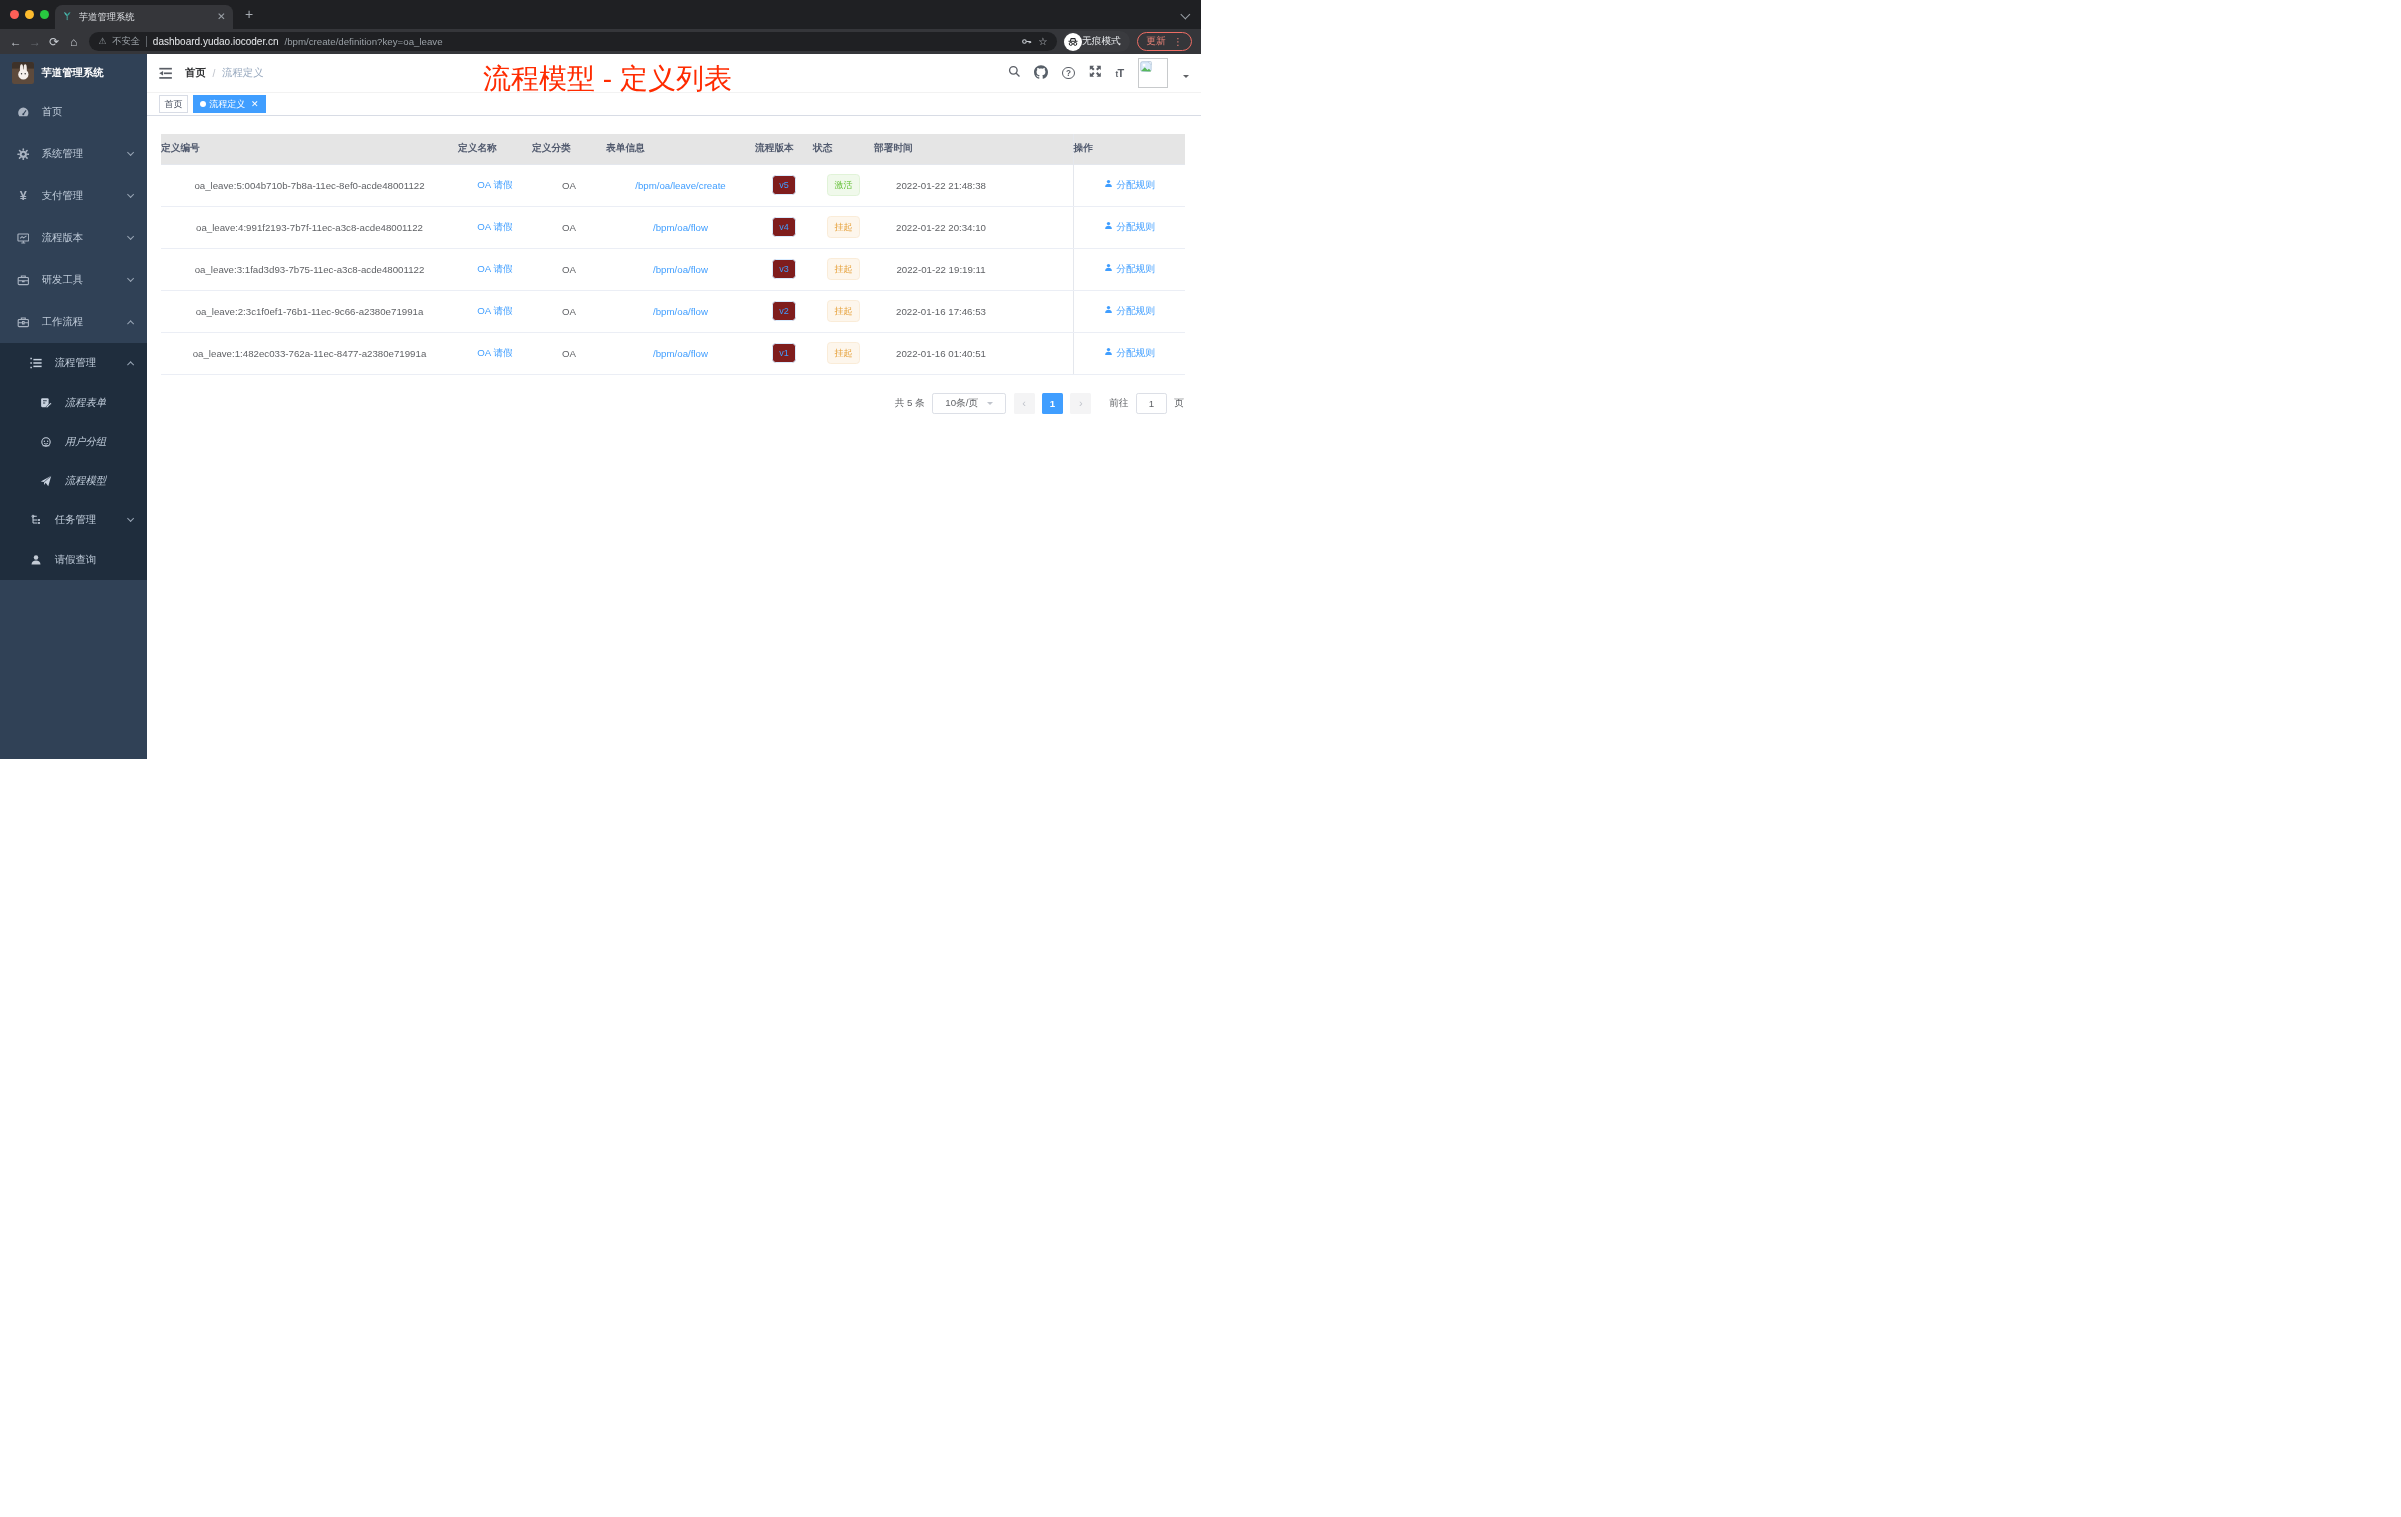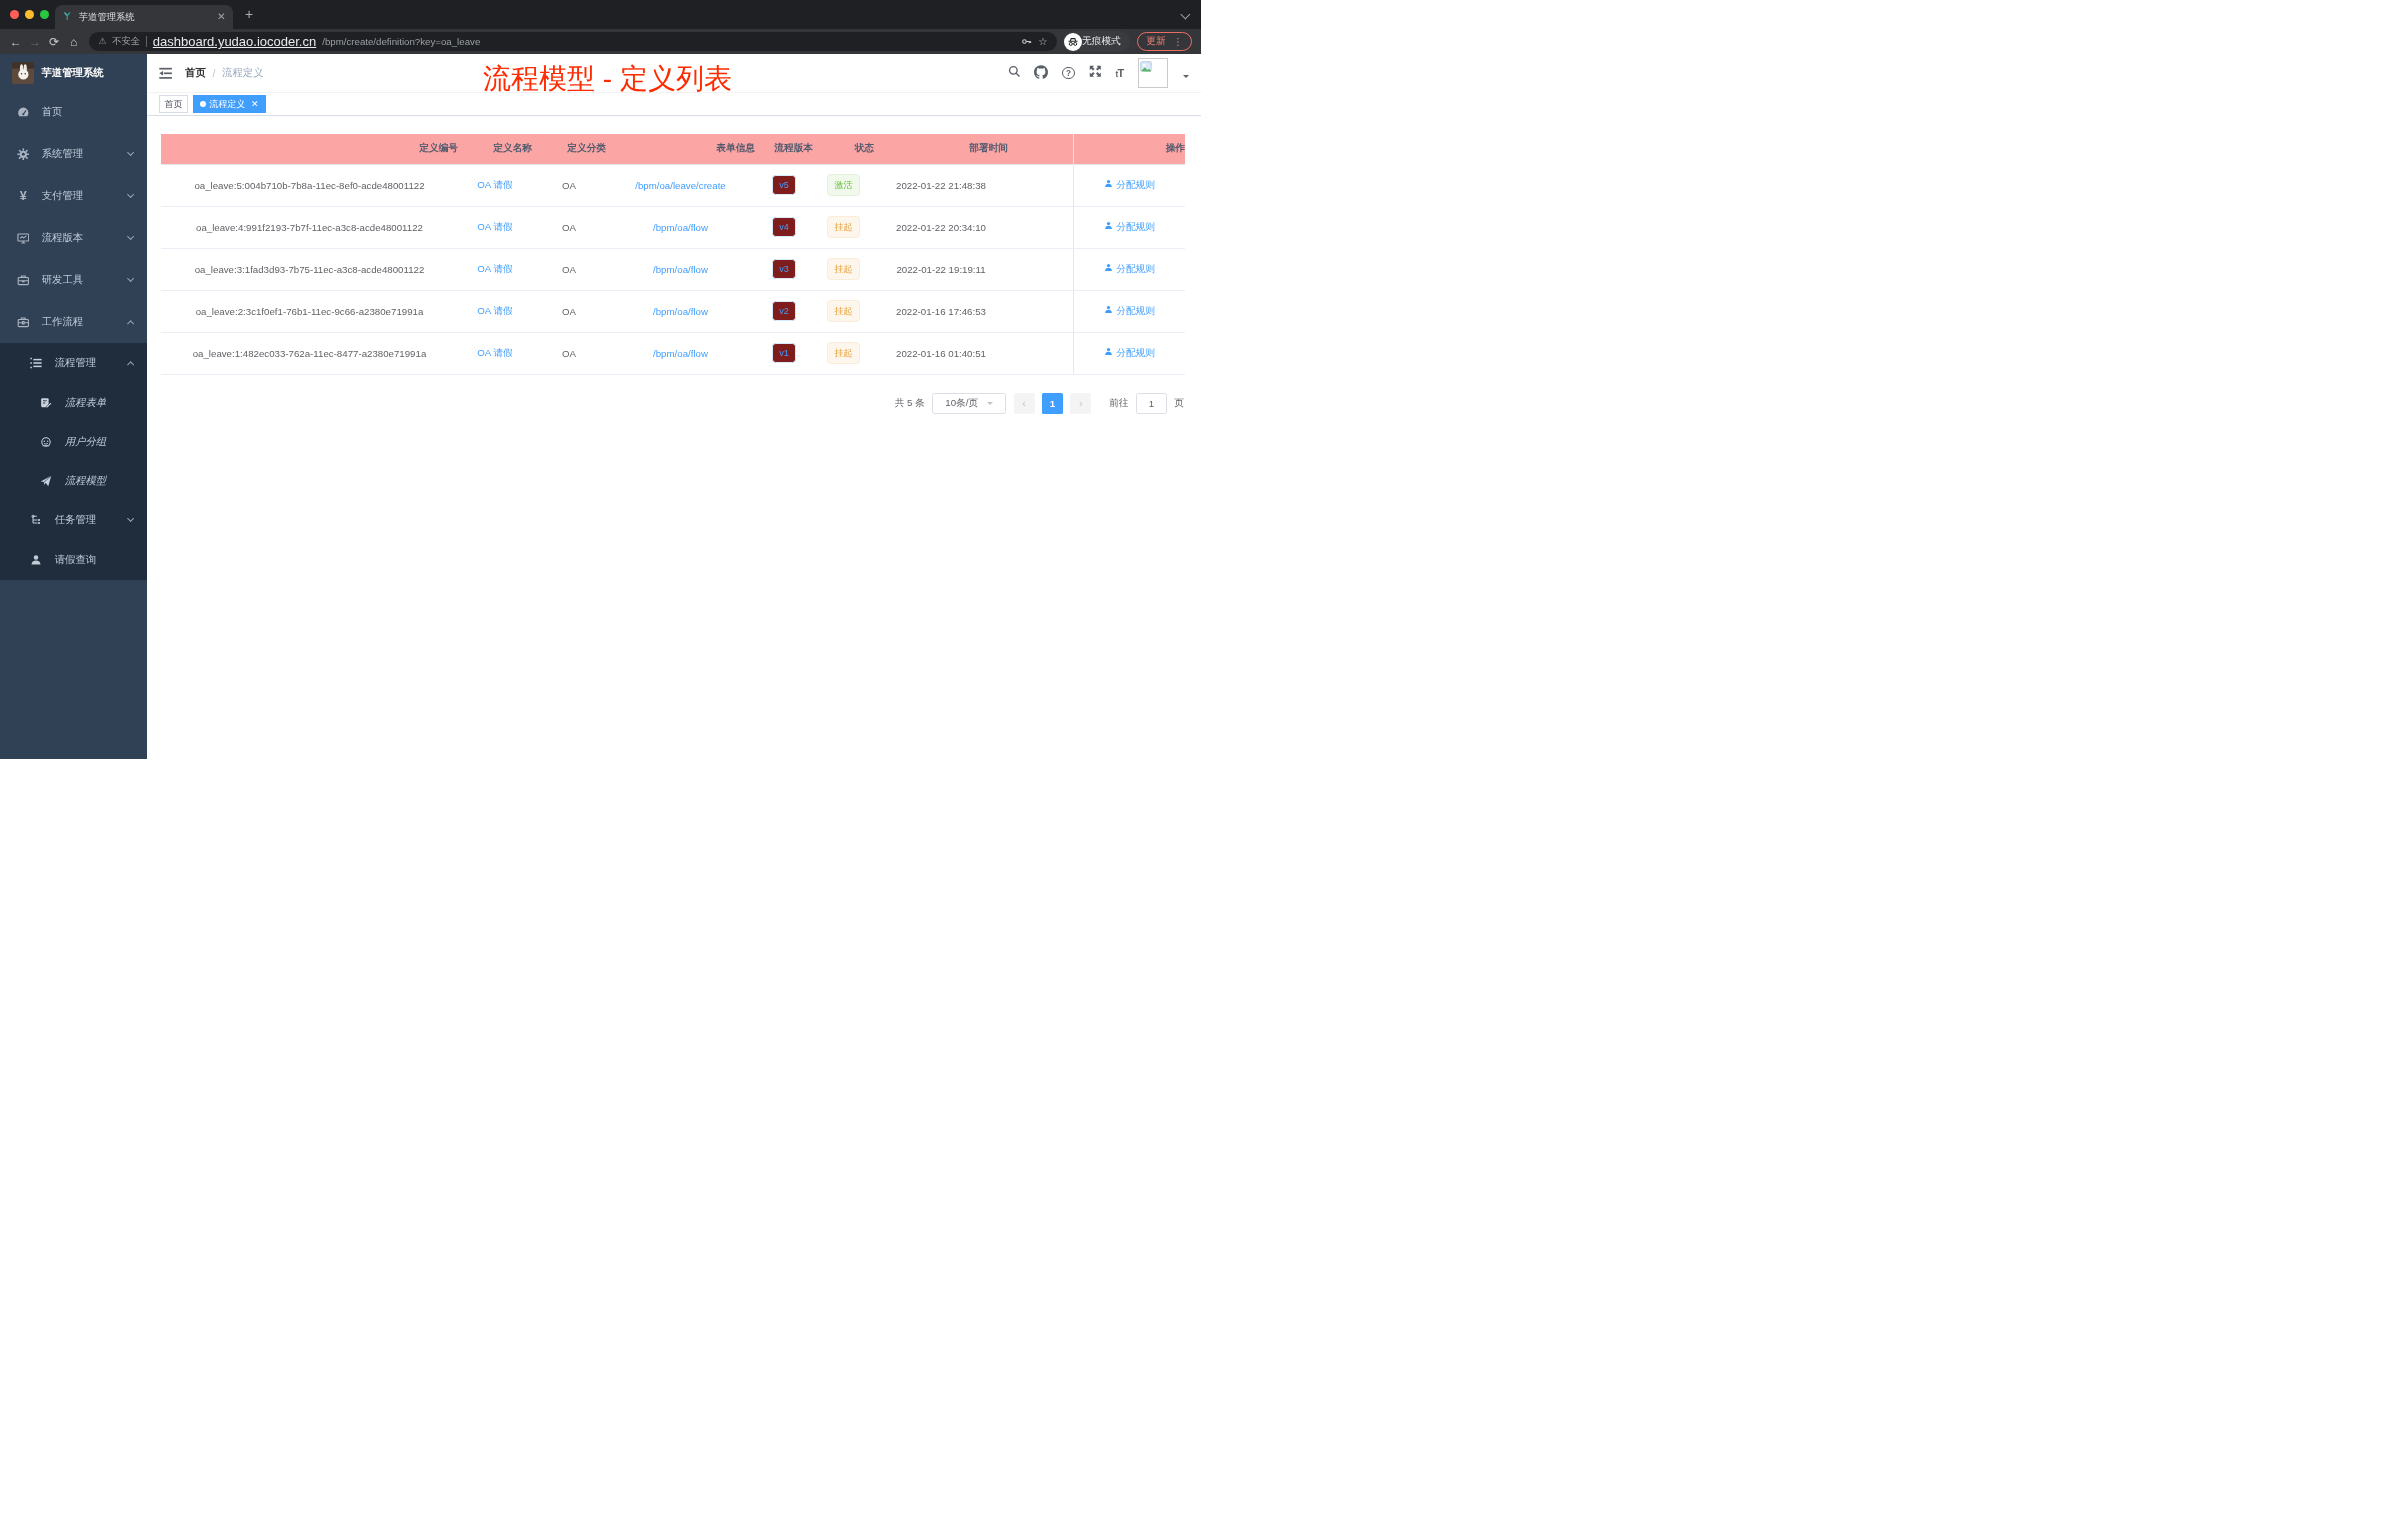--- a/index.html
+++ b/index.html
@@ -21,21 +21,21 @@
     border-right:1.5px solid #9aa0a6; border-bottom:1.5px solid #9aa0a6; transform:rotate(45deg); cursor:pointer; }
 
   .toolbar { height:25px; background:#35363a; display:flex; align-items:center; padding:0 9px 0 6px; flex-shrink:0; }
   .navbtn { width:19.3px; text-align:center; color:#c7cbd1; font-size:12px; cursor:pointer; }
   .navbtn.disabled { color:#686c71; }
   .urlfield { flex:1; height:19.3px; background:#1f2023; border-radius:9.7px; margin:0 6px;
     display:flex; align-items:center; padding:0 9px; gap:6px; }
   .warn { color:#9aa0a6; font-size:9px; }
   .sec-label { color:#9aa0a6; font-size:9.3px; }
   .url-div { width:0.7px; height:10.4px; background:#5f6368; }
-  .url-host { color:#e8eaed; font-size:13px;text-decoration:underline; }
+  .url-host { color:#e8eaed; font-size:10px; }
   .url-path { color:#9aa0a6; font-size:9.7px; }
   .url-spacer { flex:1; }
   .urlicon { color:#c7cbd1; display:flex; align-items:center; cursor:pointer; }
   .star { font-size:10.4px; color:#c7cbd1; }
   .incog { height:21px; background:#3a3b3f; border-radius:10.4px; display:flex; align-items:center;
     padding:0 9px 0 1.5px; margin-right:7.4px; }
   .incog-circle { width:18px; height:18px; border-radius:50%; background:#fff; display:flex;
     align-items:center; justify-content:center; }
   .incog-label { color:#e8eaed; font-size:9.7px; }
   .update-pill { height:19.3px; border:1.1px solid #ed6d64; border-radius:10.4px; display:flex;
@@ -83,22 +83,22 @@
   .tagsbar { height:23px; display:flex; align-items:center; gap:4.5px; padding:0 12px;
     border-bottom:0.7px solid #d8dce5; box-shadow:0 0.7px 2.2px 0 rgba(0,21,41,.06); background:#fff; }
   .tag { height:18.6px; display:inline-flex; align-items:center; gap:3.7px; padding:0 4.5px;
     border:0.7px solid #d8dce5; background:#fff; color:#495060; font-size:9px; cursor:pointer; }
   .tag.active { background:#409eff; border-color:#409eff; color:#fff; padding:0 6px; }
   .tag-dot { width:6px; height:6px; border-radius:50%; background:#fff; }
   .tag-close { font-size:9px; margin-left:2.2px; }
 
   .content { flex:1; padding:18px 15.6px 0 14px; background:#fff; }
   table { width:1023px; border-collapse:collapse; table-layout:fixed; }
-  th { height:30px; background:#fca5a5; font-size:9.7px; font-weight:600; color:#515a6e;
-    border-bottom:0.7px solid #e4e7ed; text-align:right; }
+  th { height:30px; background:#e5e5e5; font-size:9.7px; font-weight:600; color:#515a6e;
+    border-bottom:0.7px solid #e4e7ed; text-align:left; }
   td { height:42px; font-size:9.7px; color:#606266; text-align:center; border-bottom:0.7px solid #ebeef5;
     overflow:hidden; white-space:nowrap; }
   th.op, td.op { border-left:0.7px solid #e4e7ed; }
   .lnk { color:#409eff; cursor:pointer; }
   .action-lnk { color:#409eff; cursor:pointer; display:inline-flex; align-items:flex-start; gap:3.7px; }
   .badge { display:inline-block; padding:3.7px 6.7px; font-size:9px; border-radius:3.7px;
     background:#7f1d1d; border:0.7px solid #d9ecff; color:#409eff; }
   .badge.st-success { background:#f0f9eb; border-color:#e1f3d8; color:#67c23a; }
   .badge.st-warning { background:#fdf6ec; border-color:#faecd8; color:#e6a23c; }
 

